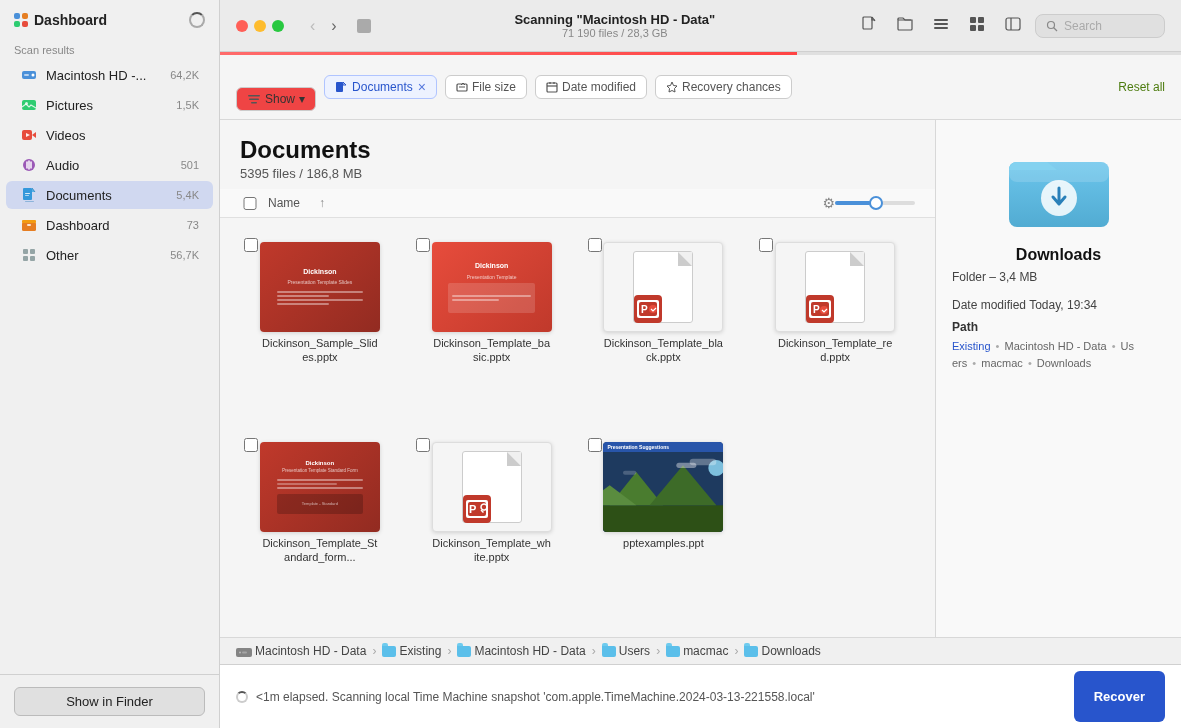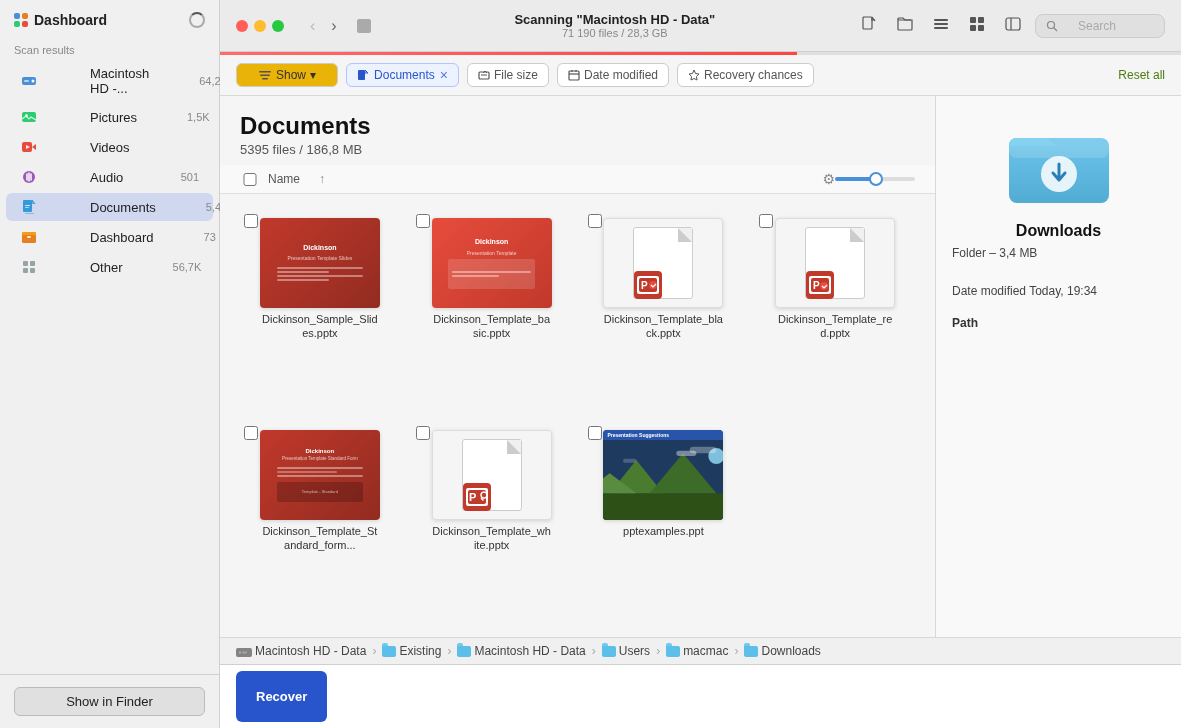--- a/index.html
+++ b/index.html
@@ -5,21 +5,21 @@
     * { box-sizing: border-box; margin: 0; padding: 0; }
     body { font-family: -apple-system, BlinkMacSystemFont, "Helvetica Neue", Arial, sans-serif; background: #e8e8e8; display: flex; width: 1181px; height: 728px; overflow: hidden; font-size: 13px; }
 
     
     .sidebar { width: 220px; background: #f0f0f0; border-right: 1px solid #d0d0d0; display: flex; flex-direction: column; height: 100%; }
     .sidebar-header { display: flex; align-items: center; justify-content: space-between; padding: 12px 14px 10px; }
     .sidebar-header-title { font-size: 14px; font-weight: 600; color: #222; }
     .sidebar-spinner { width: 16px; height: 16px; border: 2px solid #aaa; border-top: 2px solid #555; border-radius: 50%; animation: spin 0.8s linear infinite; }
     @keyframes spin { to { transform: rotate(360deg); } }
     .sidebar-section-label { font-size: 11px; color: #888; font-weight: 500; padding: 6px 14px 4px; text-transform: none; }
-    .sidebar-item { display: flex; align-items: center; padding: 5px 14px; cursor: pointer; border-radius: 6px; margin: 1px 6px; gap: 44px; }
+    .sidebar-item { display: flex; align-items: center; padding: 5px 14px; cursor: pointer; border-radius: 6px; margin: 1px 6px; }
     .sidebar-item.active { background: #d0d8f0; }
     .sidebar-item-icon { width: 18px; height: 18px; margin-right: 8px; flex-shrink: 0; display: flex; align-items: center; justify-content: center; }
     .sidebar-item-label { flex: 1; font-size: 13px; color: #222; }
     .sidebar-item-count { font-size: 11px; color: #888; margin-left: 6px; }
     .sidebar-footer { margin-top: auto; padding: 12px 14px; border-top: 1px solid #d0d0d0; }
     .show-in-finder-btn { width: 100%; padding: 6px 0; background: #e0e0e0; border: 1px solid #bbb; border-radius: 6px; font-size: 13px; cursor: pointer; color: #222; text-align: center; }
 
     
     .main { flex: 1; display: flex; flex-direction: column; background: #f5f5f5; overflow: hidden; }
 
@@ -32,25 +32,25 @@
     .tl-green { background: #28c840; }
     .titlebar-nav { display: flex; gap: 4px; }
     .nav-btn { background: none; border: none; cursor: pointer; font-size: 16px; color: #666; padding: 2px 6px; border-radius: 4px; }
     .nav-btn:disabled { color: #bbb; cursor: default; }
     .stop-btn { width: 14px; height: 14px; background: #aaa; border-radius: 2px; cursor: pointer; margin: 0 4px; flex-shrink: 0; }
     .titlebar-title { flex: 1; text-align: center; }
     .titlebar-title-main { font-size: 13px; font-weight: 600; color: #222; }
     .titlebar-title-sub { font-size: 11px; color: #888; }
     .titlebar-actions { display: flex; gap: 8px; align-items: center; }
     .toolbar-icon-btn { background: none; border: none; cursor: pointer; color: #555; font-size: 16px; padding: 4px 6px; border-radius: 4px; }
-    .search-bar { background: #e0e0e0; border: 1px solid #ccc; border-radius: 8px; padding: 4px 10px; font-size: 12px; color: #888; width: 130px; display: flex; align-items: center; gap: 20px; }
+    .search-bar { background: #e0e0e0; border: 1px solid #ccc; border-radius: 8px; padding: 4px 10px; font-size: 12px; color: #888; width: 130px; display: flex; align-items: center; gap: 6px; }
 
     
     .toolbar { background: #f5f5f5; border-bottom: 1px solid #d8d8d8; padding: 8px 16px; display: flex; align-items: center; gap: 8px; }
-    .filter-btn { background: #eab308; border: 1px solid #ccc; border-radius: 6px; padding: 4px 21px; font-size: 12px; cursor: pointer; display: flex; align-items: center; gap: 4px; color: #333; }
+    .filter-btn { background: #ef4444; border: 1px solid #ccc; border-radius: 6px; padding: 4px 10px; font-size: 12px; cursor: pointer; display: flex; align-items: center; gap: 4px; color: #333; margin-top: 24px; }
     .active-filter-tag { background: #edf2ff; border: 1px solid #b0c4ff; border-radius: 6px; padding: 4px 10px; font-size: 12px; display: flex; align-items: center; gap: 5px; color: #2855cc; }
     .active-filter-tag .close { cursor: pointer; font-size: 14px; line-height: 1; color: #5577dd; }
     .filter-inactive { background: #fff; border: 1px solid #ccc; border-radius: 6px; padding: 4px 10px; font-size: 12px; cursor: pointer; display: flex; align-items: center; gap: 4px; color: #555; }
     .reset-all-btn { margin-left: auto; background: none; border: none; color: #4d7c0f; font-size: 12px; cursor: pointer; }
 
     
     .content-area { display: flex; flex: 1; overflow: hidden; }
     .file-grid-section { flex: 1; display: flex; flex-direction: column; overflow: hidden; border-right: 1px solid #d8d8d8; }
 
     
@@ -94,21 +94,21 @@
     .file-page-corner::before { content: ''; position: absolute; top: 0; right: 0; width: 0; height: 0; border-style: solid; border-width: 0 14px 14px 0; border-color: transparent #f0f0f0 transparent transparent; }
     .file-page-corner::after { content: ''; position: absolute; top: 0; right: 0; width: 0; height: 0; border-style: solid; border-width: 14px 0 0 14px; border-color: transparent transparent transparent #ccc; }
     .ppt-badge { position: absolute; bottom: 4px; left: 6px; width: 28px; height: 28px; background: #c0392b; border-radius: 4px; display: flex; align-items: center; justify-content: center; color: white; font-size: 14px; font-weight: 700; }
     .ppt-badge-icon { width: 22px; height: 18px; background: white; border-radius: 2px; display: flex; align-items: center; justify-content: center; }
 
     
     .right-panel { width: 245px; display: flex; flex-direction: column; background: #f9f9f9; padding: 20px 16px; }
     .folder-name { font-size: 16px; font-weight: 700; color: #111; text-align: center; margin-top: 8px; }
     .folder-meta { font-size: 12px; color: #666; margin-top: 6px; }
     .folder-meta span { color: #444; }
-    .folder-section { margin-top: 18px; }
+    .folder-section { margin-top: 8px; }
     .folder-section-title { font-size: 12px; font-weight: 700; color: #333; margin-bottom: 4px; }
     .folder-path { font-size: 11px; color: #666; line-height: 1.5; }
     .folder-path .path-sep { color: #aaa; margin: 0 2px; }
 
     
     .breadcrumb-bar { background: #f0f0f0; border-top: 1px solid #d8d8d8; padding: 6px 16px; display: flex; align-items: center; gap: 6px; font-size: 12px; color: #444; }
     .breadcrumb-sep { color: #aaa; }
 
     
     .status-bar { background: #fff; border-top: 1px solid #d0d0d0; padding: 6px 16px; display: flex; align-items: center; justify-content: space-between; font-size: 12px; color: #555; }
@@ -549,20 +549,32 @@
         <span>Folder – </span><span>3,4 MB</span>
       </div>
       <div class="folder-section">
         <div class="folder-meta">
           <span>Date modified</span>
           <span> <span>Today, 19:34</span></span>
         </div>
       </div>
       <div class="folder-section">
         <div class="folder-section-title">Path</div>
+        <div class="folder-path">
+          <span style="color:#2855cc;">Existing</span>
+          <span class="path-sep"> • </span>
+          <span>Macintosh HD - Data</span>
+          <span class="path-sep"> • </span>
+          <span>Us</span><br>
+          <span>ers</span>
+          <span class="path-sep"> • </span>
+          <span>macmac</span>
+          <span class="path-sep"> • </span>
+          <span>Downloads</span>
+        </div>
       </div>
     </div>
   </div>
 
   <div class="breadcrumb-bar">
     <span class="bc-folder">
       <svg width="16" height="12" viewBox="0 0 16 12" fill="none">
           <rect x="0" y="3" width="16" height="9" rx="2" fill="#777"></rect>
           <rect x="0" y="3" width="16" height="9" rx="2" fill="rgba(255,255,255,0.1)"></rect>
           <circle cx="4" cy="7.5" r="1" fill="#bbb"></circle>
@@ -591,15 +603,19 @@
       <span>macmac</span>
     </span>
     <span class="breadcrumb-sep">›</span>
     <span class="bc-folder">
       <span class="bc-folder-icon" style="background:#5bbfea;"></span>
       <span>Downloads</span>
     </span>
   </div>
 
   <div class="status-bar">
+    <div style="display:flex;align-items:center;flex:1;">
+      <div class="status-spinner"></div>
+      <span>&lt;1m elapsed. Scanning local Time Machine snapshot 'com.apple.TimeMachine.2024-03-13-221558.local'</span>
+    </div>
     <button class="recover-btn">Recover</button>
   </div>
 </div>
 
 </body></html>

